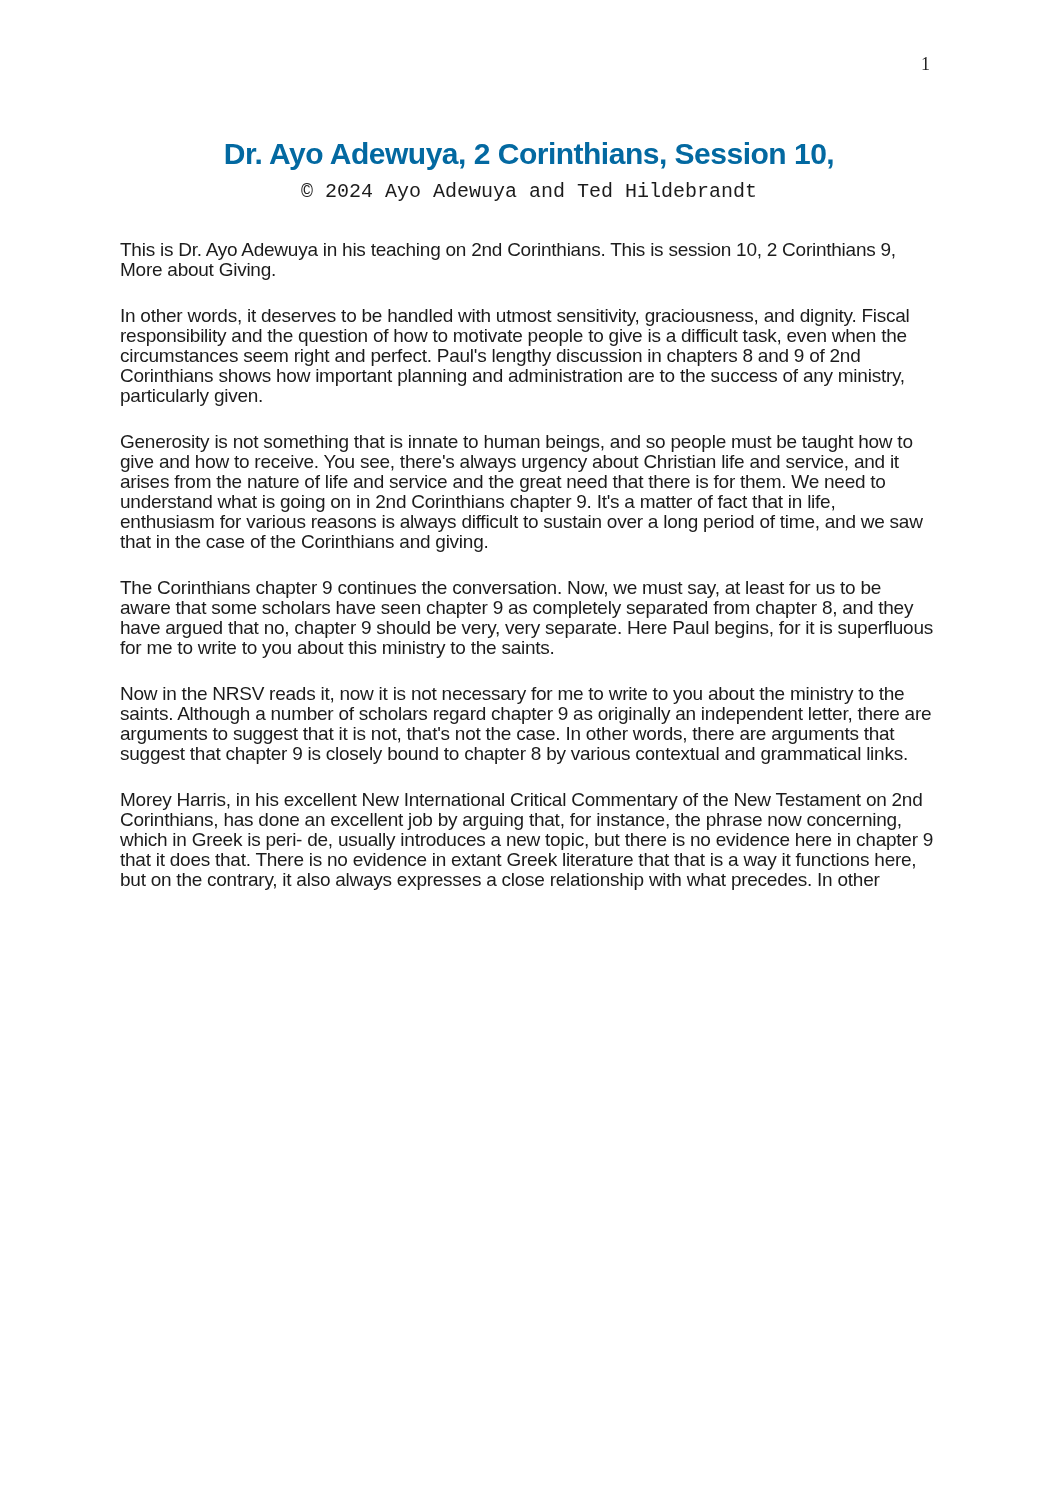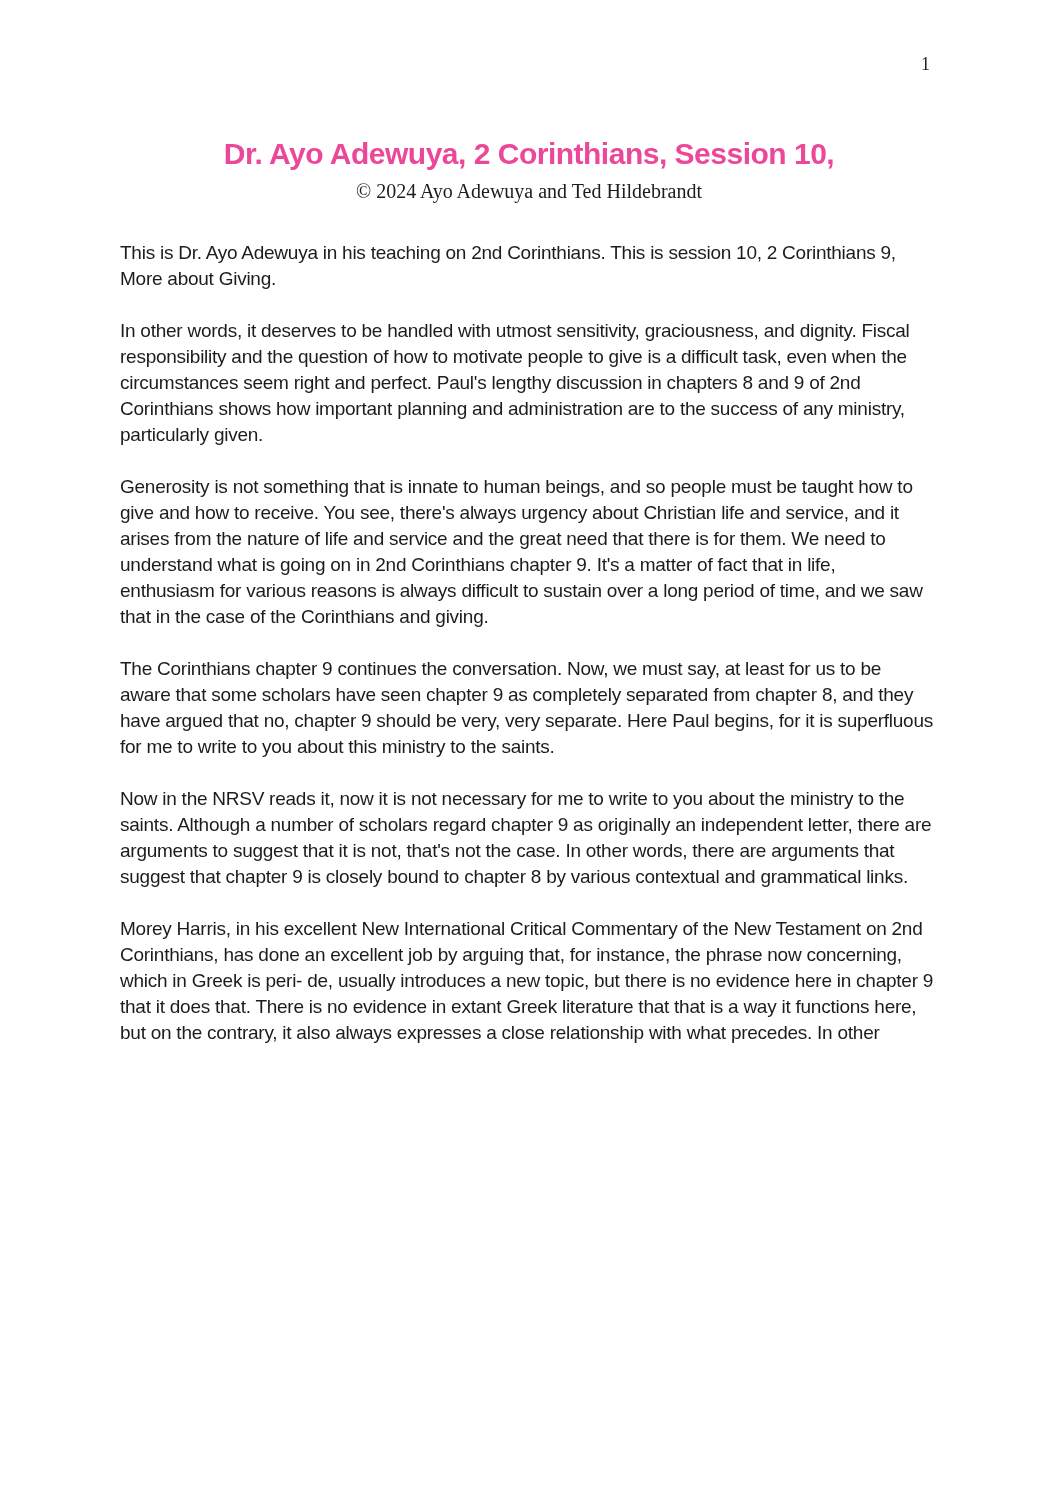--- a/index.html
+++ b/index.html
@@ -25,34 +25,34 @@
     font-size: 18px;
     color: #222222;
   }
   .title-block {
     padding-top: 131px;
     text-align: center;
     font-weight: 700;
     font-size: 30px;
     line-height: 46px;
     letter-spacing: -0.5px;
-    color: #ec4899;
+    color: #0369a1;
   }
   .copyright {
     margin-top: 3px;
     text-align: center;
-    font-family: Liberation Serif, serif;
+    font-family: Liberation Mono, monospace;
     font-size: 20px;
     color: #1c1c1c;
   }
   .body-text {
     margin: 37px 126px 0 120px;
     width: 814px;
     font-size: 19px;
-    line-height: 26px;
+    line-height: 20px;
     letter-spacing: -0.25px;
     text-align: left;
     color: #1c1c1c;
   }
   .body-text p {
     margin: 0 0 26px 0;
     padding: 0;
   }
 </style>
 </head>

